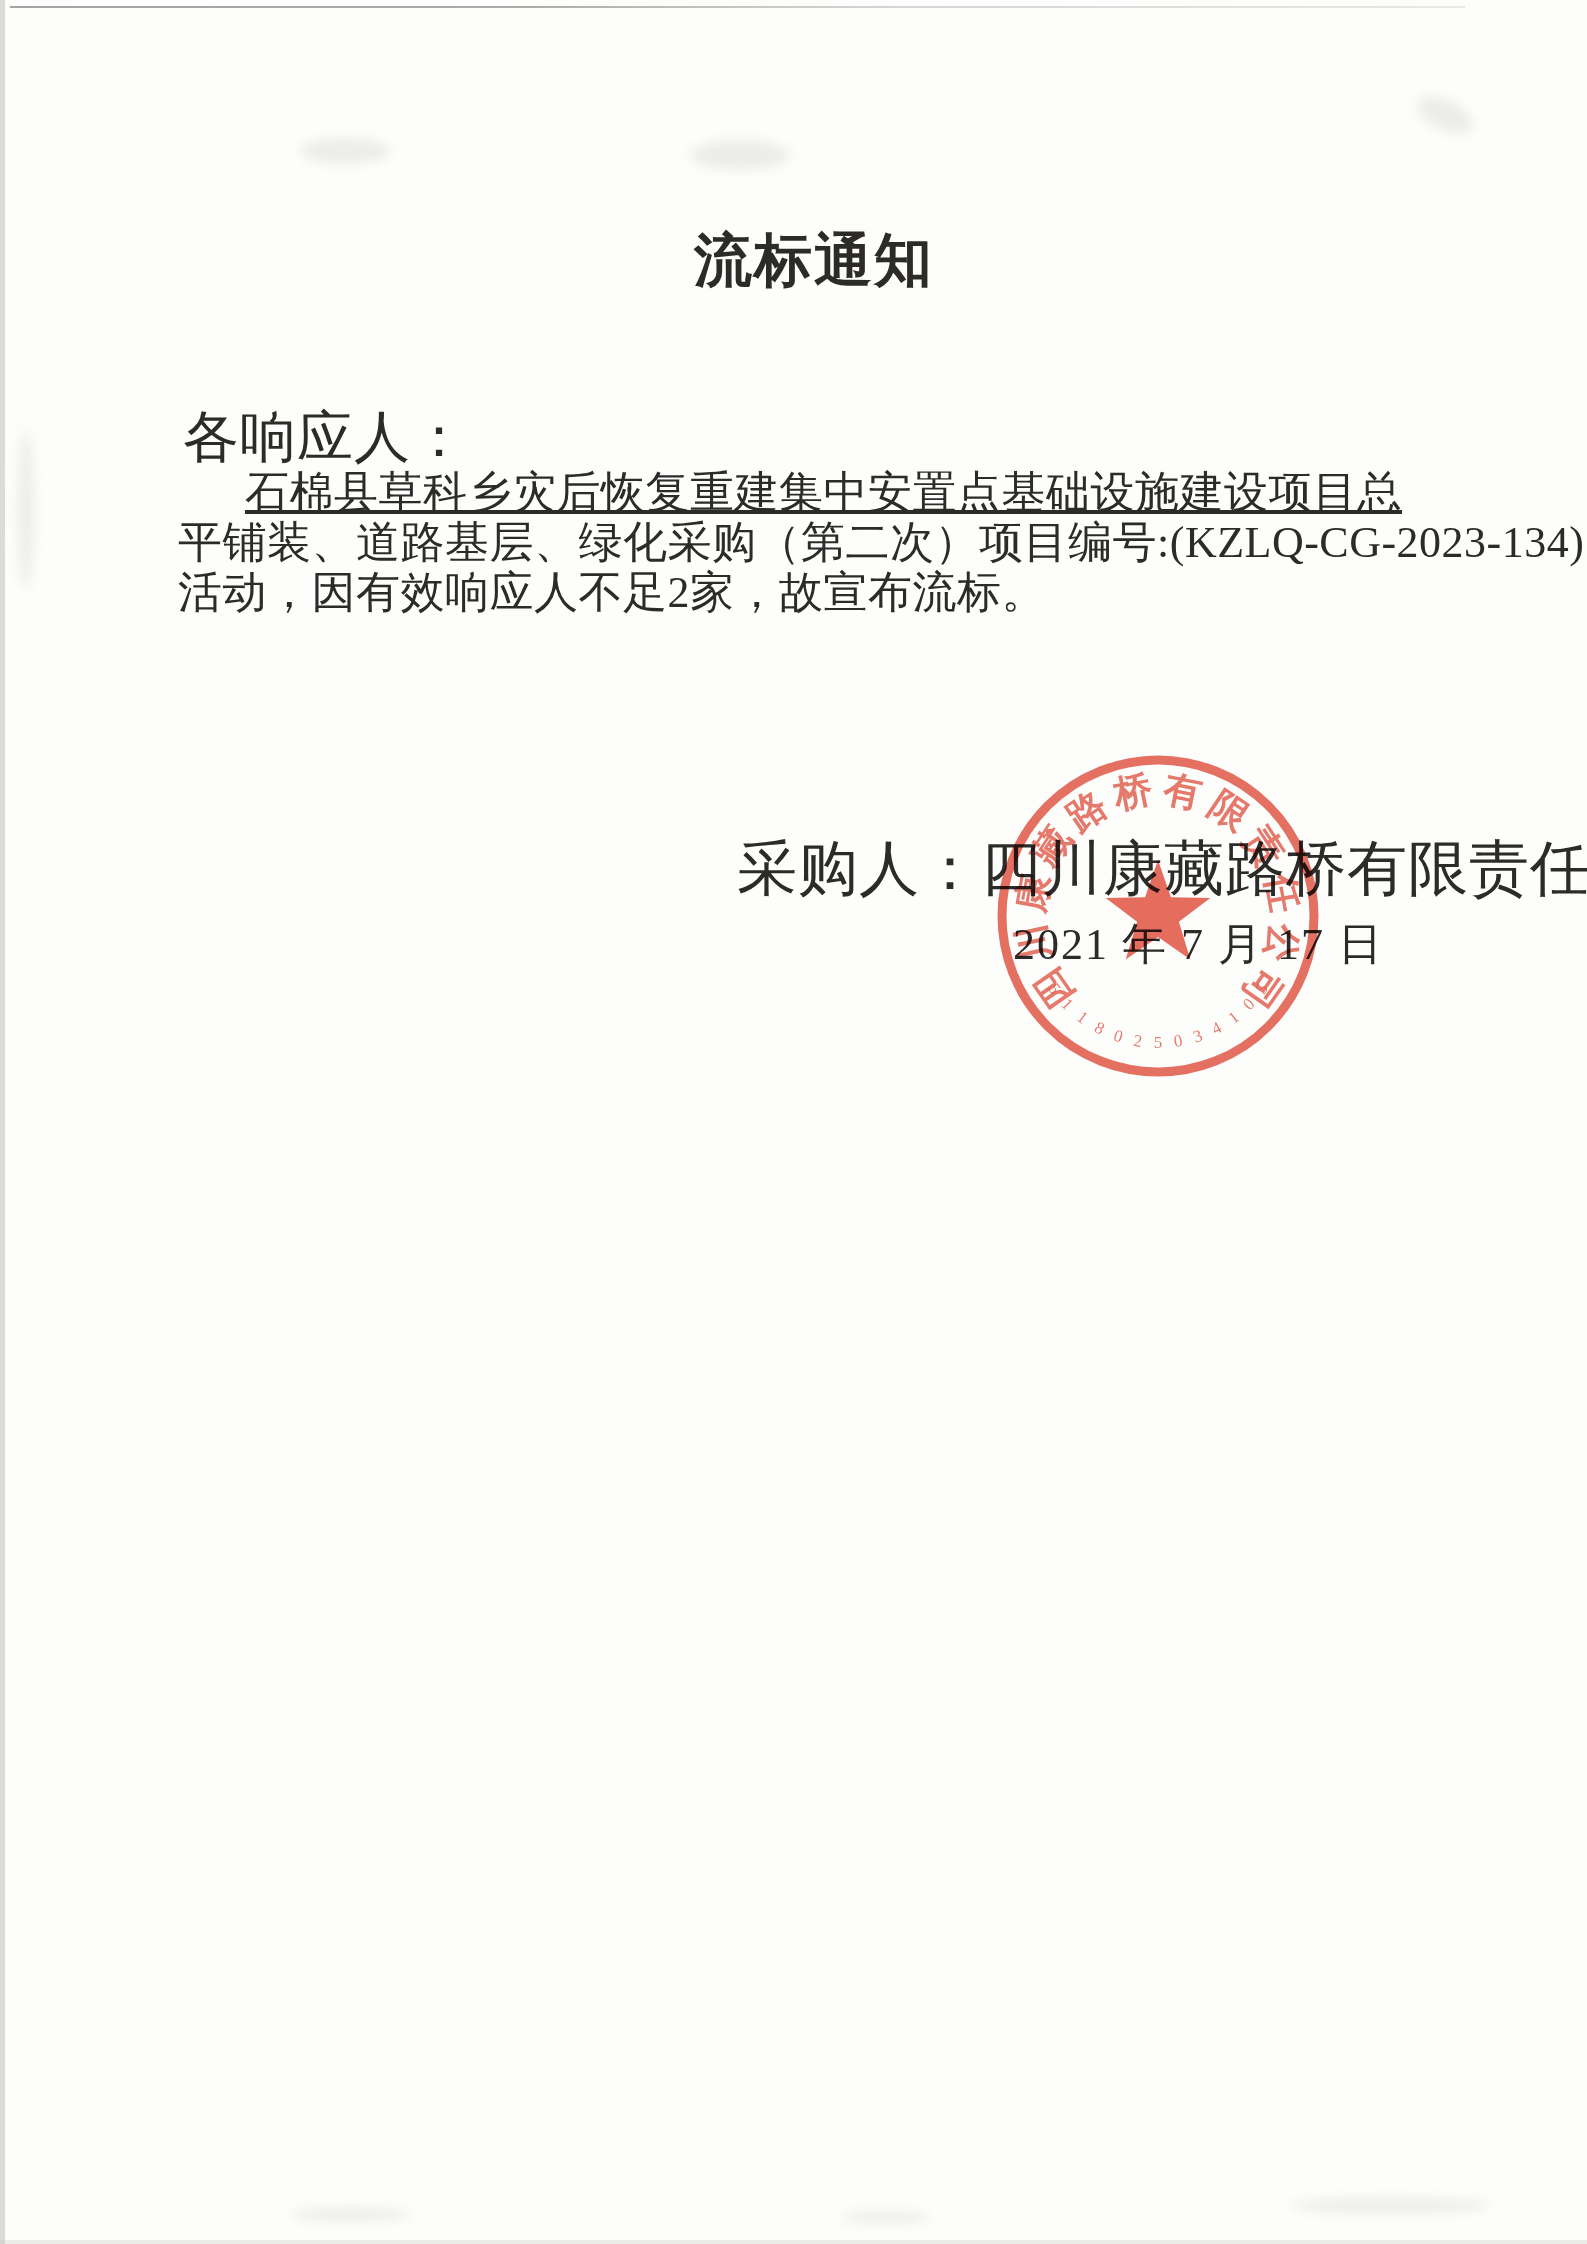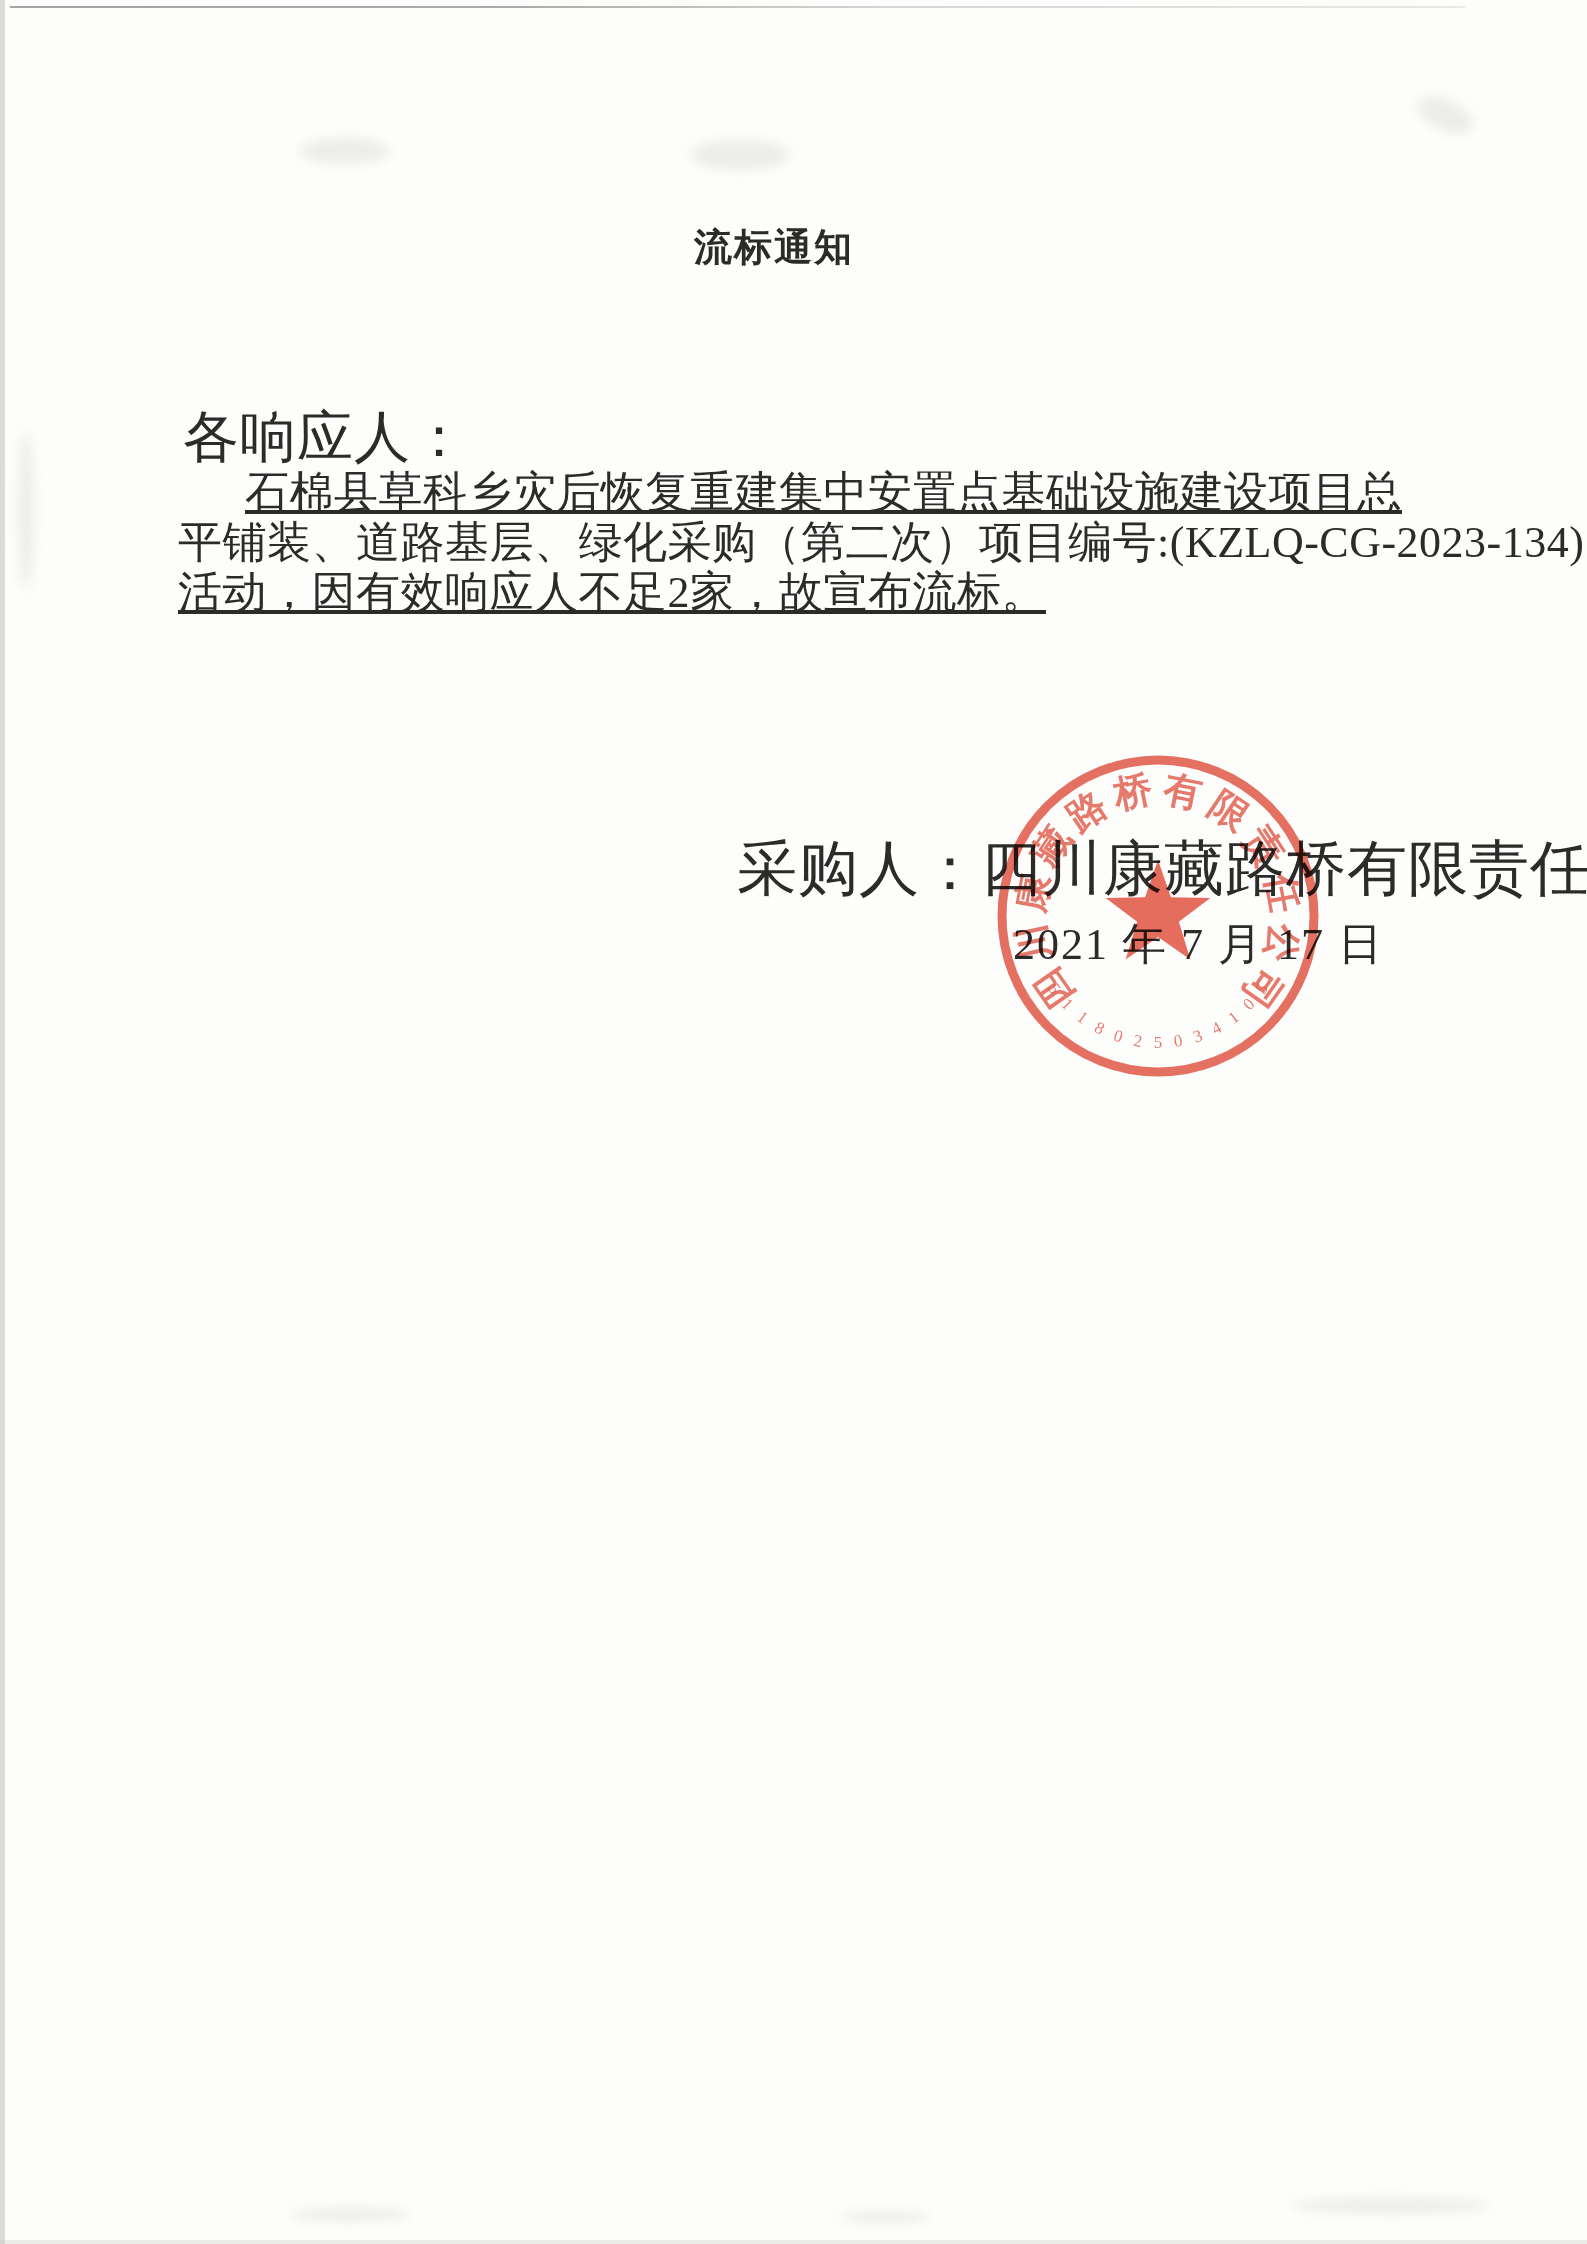--- a/index.html
+++ b/index.html
@@ -8,28 +8,28 @@
     width:1587px; height:2244px;
     margin:0 auto;
     background:#fdfdfc;
     overflow:hidden;
     font-family:"Liberation Serif","DejaVu Serif",serif;
     color:var(--ink-color,#2d2b2a);
   }
   .txt { position:absolute; white-space:nowrap; }
   .title {
     left:694px; top:222px;
-    font-size:38px; font-weight:700; letter-spacing:2px;
+    font-size:58px; font-weight:700; letter-spacing:2px;
     margin:0;
   }
   .salutation { left:183px; top:400px; font-size:56px; letter-spacing:1px; }
   .body-line  { font-size:44px; letter-spacing:0.5px; }
   .line1 { left:245px; top:463px;text-decoration:underline; }
   .line2 { left:178px; top:513px; }
-  .line3 { left:178px; top:563px;text-decoration:underline; }
+  .line3 { left:178px; top:563px; }
   .purchaser { left:737px; top:829px; font-size:60px; letter-spacing:1px; }
   .date      { left:1013px; top:915px; font-size:44px; letter-spacing:2px; }
 
   .seal {
     position:absolute; left:993px; top:751px;
     mix-blend-mode:multiply;
     opacity:0.93;
     filter:blur(0.35px);
   }
   .seal .ring  { fill:none; stroke:var(--seal-color,#e0513f); stroke-width:9; opacity:0.88; }

